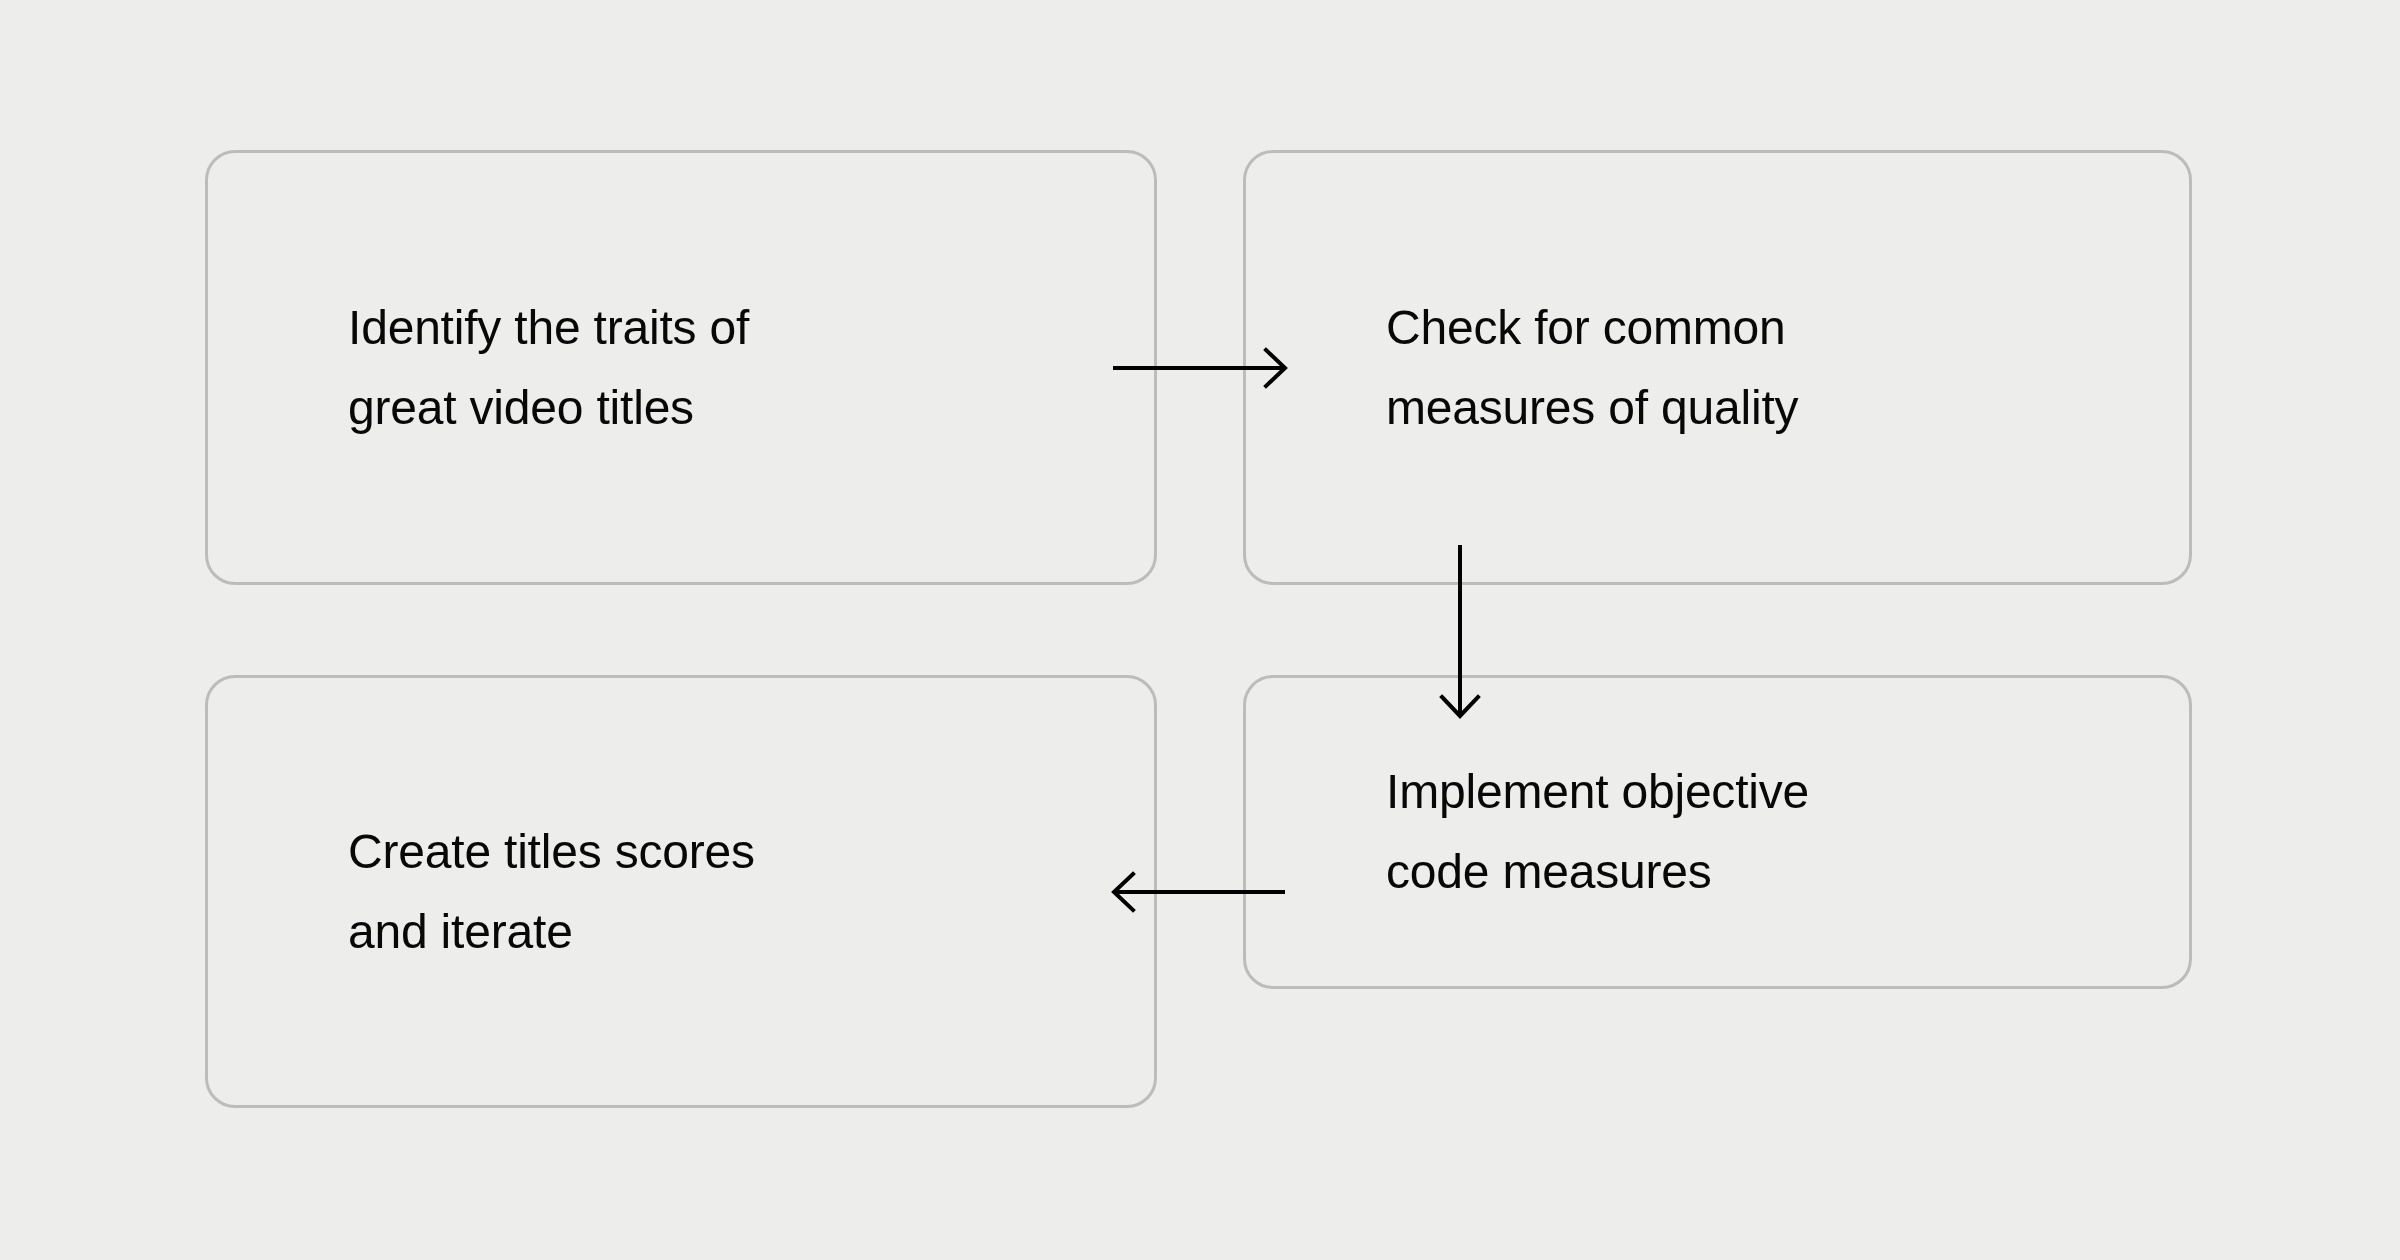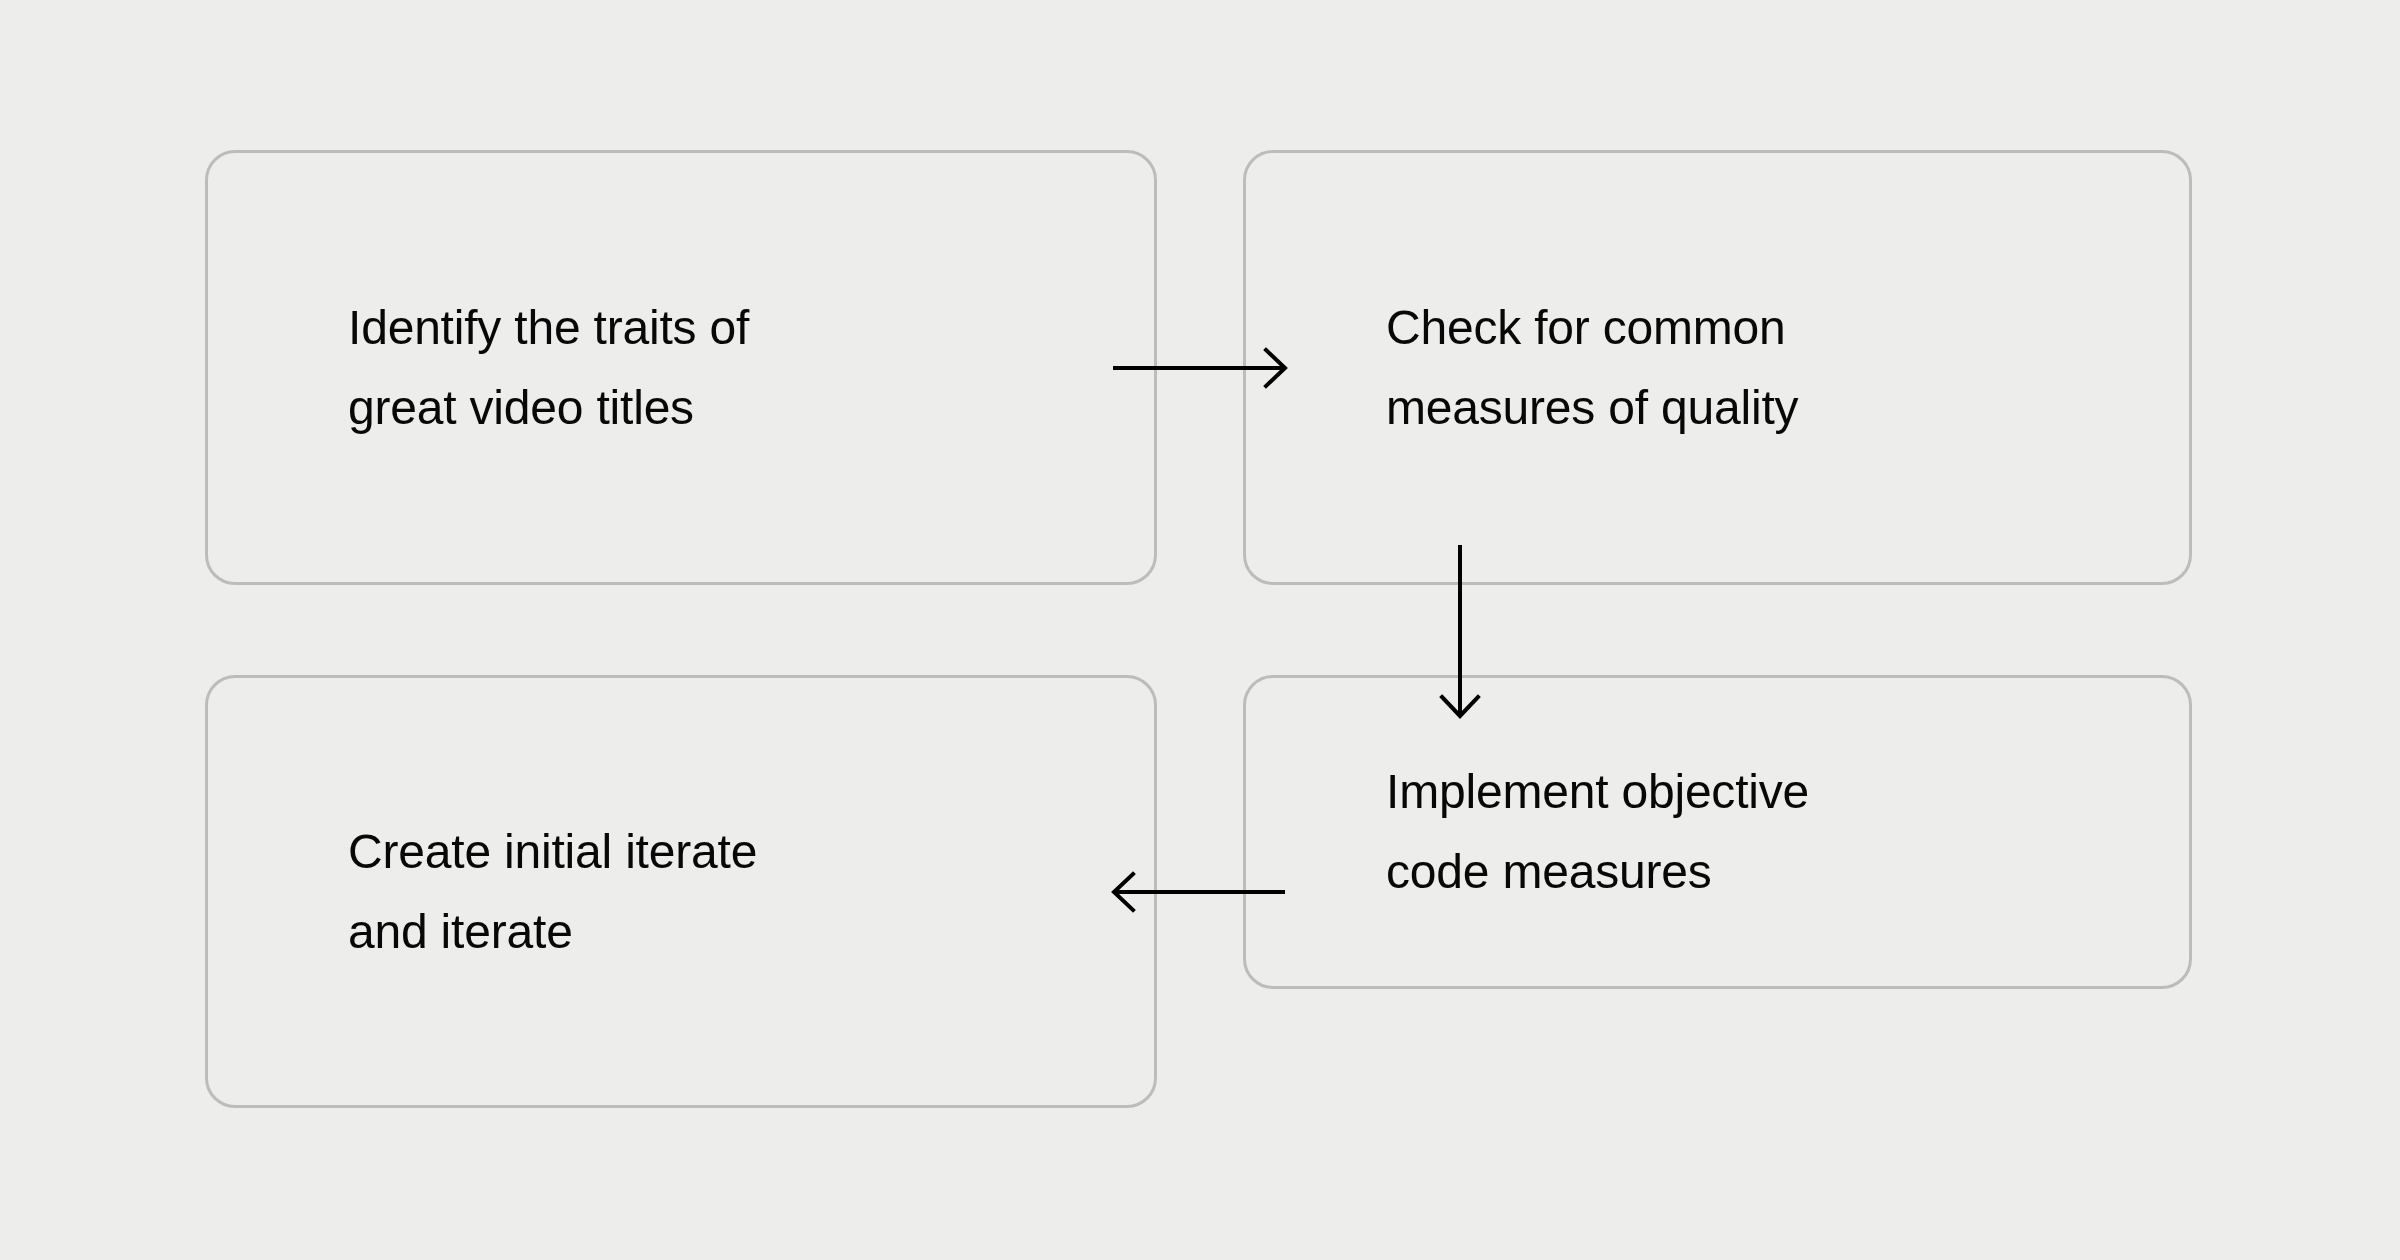--- a/index.html
+++ b/index.html
@@ -81,21 +81,21 @@
     <span class="node-label">Check for common
 measures of quality</span>
   </div>
 
   <div class="node" id="node-identify-traits">
     <span class="node-label">Identify the traits of
 great video titles</span>
   </div>
 
   <div class="node" id="node-create-scores">
-    <span class="node-label">Create initial iterate
+    <span class="node-label">Create titles scores
 and iterate</span>
   </div>
 
   <div class="node" id="node-implement-code">
     <span class="node-label">Implement objective
 code measures</span>
   </div>
 
   <svg id="connector-layer" viewBox="0 0 2400 1260">
 

